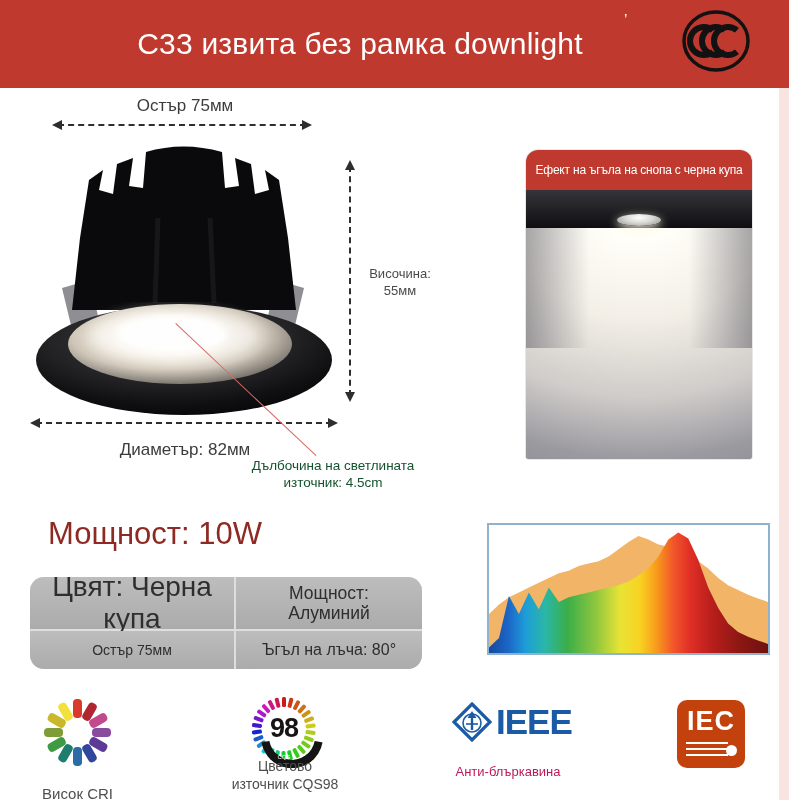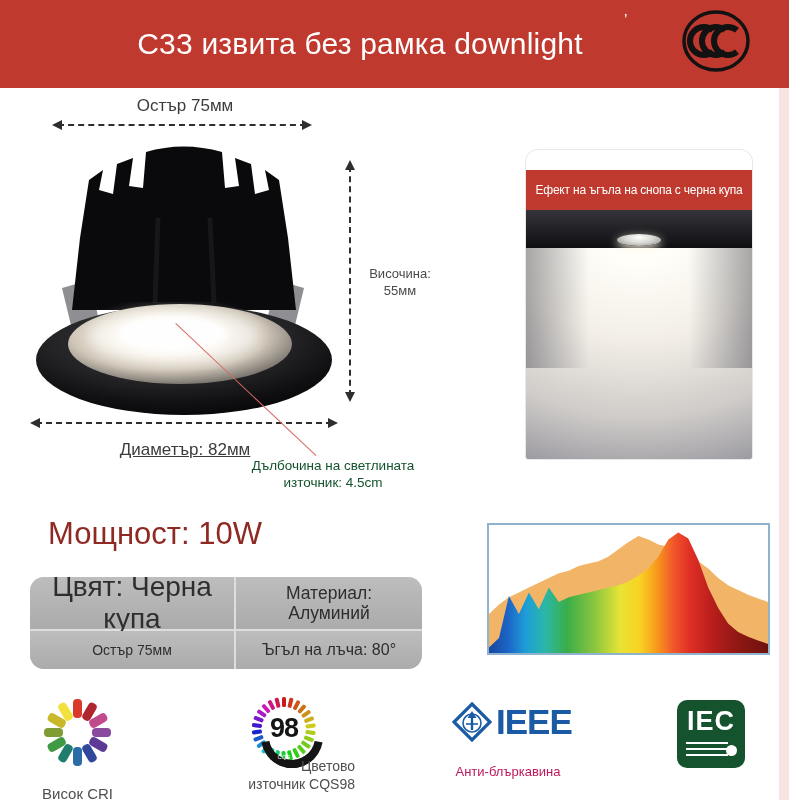--- a/index.html
+++ b/index.html
@@ -11,21 +11,21 @@
   #header{left:0;top:0;width:789px;height:88px;background:#c0392e;}
   #header-title{left:90px;top:0;width:540px;height:88px;display:flex;align-items:center;justify-content:center;
     color:#fff;font-size:30px;letter-spacing:.2px;}
   #header-tick{left:624px;top:10px;color:#fff;font-size:15px;}
   #ccc-logo{left:681px;top:9px;width:70px;height:64px;}
 
   
   .dim-text{color:#3c3c3c;font-size:17px;text-align:center;}
   #width-label{left:60px;top:96px;width:250px;}
   #height-label{left:356px;top:266px;width:88px;font-size:13px;color:#4a4a4a;text-align:center;line-height:1.3;}
-  #diameter-label{left:60px;top:440px;width:250px;text-decoration:underline;}
+  #diameter-label{left:60px;top:440px;width:250px;}
 
   
   .dash-h{height:0;border-top:2px dashed #2e2e2e;}
   .dash-h:before,.dash-h:after{content:"";position:absolute;top:-6px;width:0;height:0;border:5px solid transparent;}
   .dash-h:before{left:-11px;border-right:10px solid #2e2e2e;}
   .dash-h:after{right:-11px;border-left:10px solid #2e2e2e;}
   #width-arrow{left:58px;top:124px;width:248px;}
   #diameter-arrow{left:36px;top:422px;width:296px;}
   .dash-v{width:0;border-left:2px dashed #2e2e2e;}
   .dash-v:before,.dash-v:after{content:"";position:absolute;left:-6px;width:0;height:0;border:5px solid transparent;}
@@ -37,21 +37,21 @@
   #product-photo{left:28px;top:138px;width:310px;height:300px;}
 
   
   #depth-line{left:176px;top:323px;width:193px;height:0;border-top:1px solid #d66a66;
     transform:rotate(43.3deg);transform-origin:left top;}
   #depth-note{left:240px;top:458px;width:186px;text-align:center;color:#14532d;font-size:13.5px;line-height:1.25;}
 
   
   #beam-panel{left:526px;top:150px;width:226px;height:309px;border-radius:12px 12px 3px 3px;overflow:hidden;
     box-shadow:0 0 0 1px #e8e8e8;}
-  #beam-head{height:40px;background:#bf392e;display:flex;align-items:center;justify-content:center;margin-top:20px;}
+  #beam-head{height:40px;background:#bf392e;display:flex;align-items:center;justify-content:center;}
   #beam-head span{color:#fff;font-size:12px;letter-spacing:-.2px;white-space:nowrap;}
   #beam-photo{position:relative;height:269px;background:#97969c;}
   #beam-ceiling{position:absolute;left:0;top:0;right:0;height:38px;background:linear-gradient(#34343a,#0f0f12);}
   #beam-fixture{position:absolute;left:50%;top:24px;width:44px;height:12px;margin-left:-22px;border-radius:50%;
     background:radial-gradient(ellipse at 50% 30%,#ffffff 0%,#d8d8d4 45%,#8a8a88 100%);
     box-shadow:0 3px 10px rgba(255,250,230,.9);}
   #beam-wall{position:absolute;left:0;top:38px;right:0;bottom:0;
     background:radial-gradient(150% 120% at 50% -6%,#fffef8 10%,#f3efe7 38%,#cfccc9 66%,#9b9aa0 88%,#8f8e94 100%);}
   #beam-shade{position:absolute;left:0;top:38px;right:0;height:120px;
     background:linear-gradient(90deg,rgba(72,72,82,.45),rgba(72,72,82,0) 28%,rgba(72,72,82,0) 72%,rgba(72,72,82,.45));}
@@ -74,25 +74,25 @@
   #cri-icon{left:44px;top:699px;width:66px;height:66px;}
   .cri-bar{position:absolute;left:50%;top:50%;width:9px;height:19px;margin:-9.5px 0 0 -4.5px;border-radius:4px;}
   #cri-label{left:20px;top:757px;width:115px;text-align:center;font-size:15px;color:#4f4f4f;line-height:1.25;margin-top:28px;}
   #cqs-icon{left:252px;top:697px;width:64px;height:64px;}
   .cqs-tick{position:absolute;left:50%;top:50%;width:3.5px;height:10px;margin:-5px 0 0 -1.75px;border-radius:1.5px;}
   #cqs-value{position:absolute;left:0;top:16px;width:64px;text-align:center;font-size:27px;font-weight:bold;color:#151515;letter-spacing:-1px;}
   .cqs-arc{position:absolute;left:50%;top:50%;width:46px;height:46px;margin:-23px;border-radius:50%;
     border:8px solid transparent;border-bottom-color:#151515;transform:rotate(0deg);}
   .cqs-arc2{transform:rotate(35deg);} .cqs-arc3{transform:rotate(-35deg);}
   #cqs-arc-text{position:absolute;left:0;bottom:1px;width:64px;text-align:center;color:#fff;font-size:6px;}
-  #cqs-label{left:215px;top:757px;width:140px;text-align:right;font-size:14px;color:#4f4f4f;line-height:1.3;}
+  #cqs-label{left:215px;top:757px;width:140px;text-align:center;font-size:14px;color:#4f4f4f;line-height:1.3;}
   #ieee-logo{left:452px;top:702px;display:flex;align-items:center;gap:4px;}
   #ieee-text{font-size:35px;font-weight:bold;color:#1b5ba5;letter-spacing:-1px;}
   #ieee-label{left:438px;top:764px;width:140px;text-align:center;font-size:13px;color:#be185d;}
-  #iec-logo{left:677px;top:700px;width:68px;height:68px;background:#14532d;border-radius:10px;}
+  #iec-logo{left:677px;top:700px;width:68px;height:68px;background:#c2410c;border-radius:10px;}
   #iec-text{position:absolute;left:0;top:6px;width:68px;text-align:center;color:#fff;font-size:27px;font-weight:bold;letter-spacing:1px;}
   .iec-line{position:absolute;left:9px;height:2px;width:42px;background:#fff;}
   #iec-dot{position:absolute;right:8px;bottom:12px;width:11px;height:11px;border-radius:50%;background:#fff;}
 
   #right-edge{left:779px;top:88px;width:10px;height:712px;background:#f8e5e2;}
 </style>
 </head>
 <body>
 
 <div id="page">
@@ -180,21 +180,21 @@
       <div id="beam-shade"></div>
       <div id="beam-fixture"></div>
     </div>
   </div>
 
   <div class="abs" id="power-label">Мощност: 10W</div>
 
   <div class="abs" id="spec-table">
     <div class="spec-cell" id="cell-color">Цвят: Черна купа</div>
     <div class="spec-cell" id="cell-material">
-      <span>Материал:</span>
+      <span>Мощност:</span>
       <span>Алуминий</span>
     </div>
     <div class="spec-cell" id="cell-cutout">Остър 75мм</div>
     <div class="spec-cell" id="cell-angle">Ъгъл на лъча: 80°</div>
   </div>
 
   <div class="abs" id="spectrum-box">
     <svg id="spectrum-svg" width="279" height="128" viewBox="0 0 279 128">
         <defs>
           <linearGradient id="rainbow" x1="0" x2="1" y1="0" y2="0">

